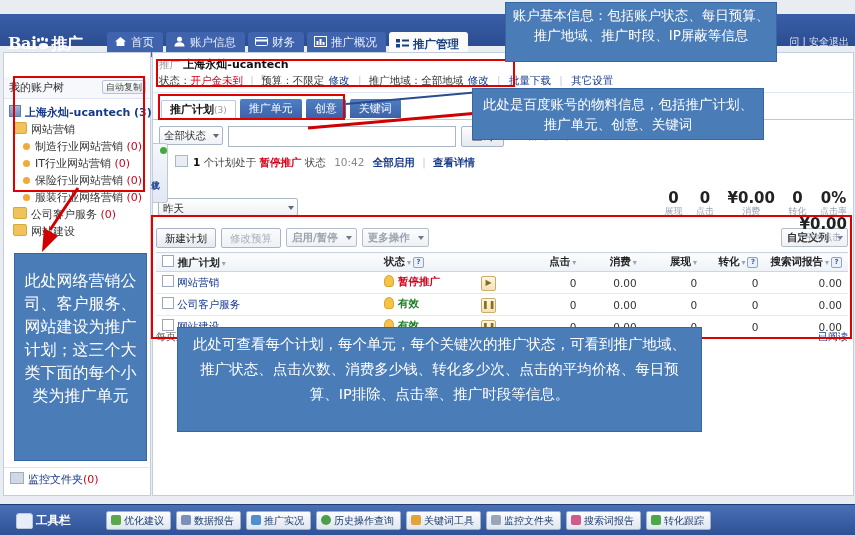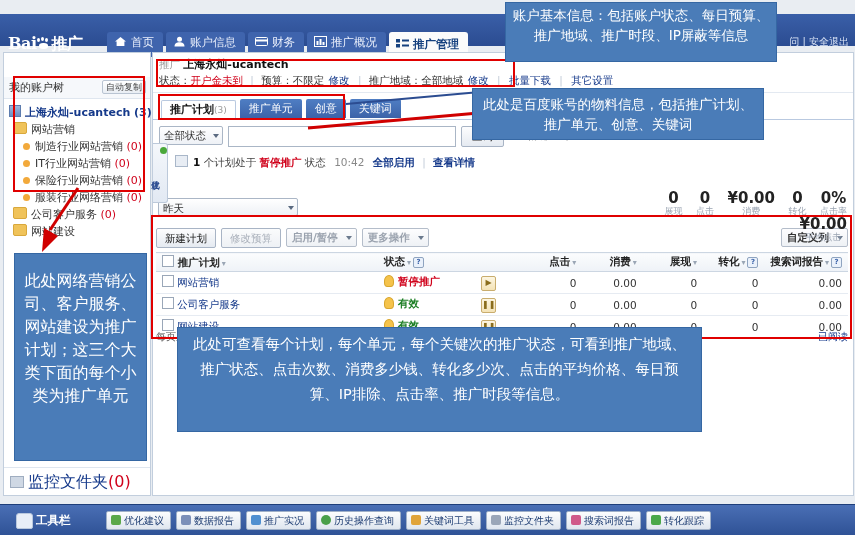--- a/index.html
+++ b/index.html
@@ -28,21 +28,21 @@
   .acct-head .btn-collapse{float:right;font-size:9px;border:1px solid #b9c4d2;background:linear-gradient(#fff,#e9eef4);border-radius:2px;padding:0 3px;line-height:12px;color:#444;}
   .tree{padding:5px 4px 0 5px;line-height:17px;font-size:11px;}
   .tnode{white-space:nowrap;cursor:pointer;}
   .tnode .fold{display:inline-block;width:12px;height:10px;background:#f0c35a;border:1px solid #d9a83c;border-radius:1px 2px 2px 2px;margin-right:4px;vertical-align:-1px;}
   .tnode .sq{display:inline-block;width:10px;height:10px;background:linear-gradient(#9fb8dd,#6d8fc3);border:1px solid #5d7cae;margin-right:4px;vertical-align:-1px;}
   .tnode .dot{display:inline-block;width:7px;height:7px;background:#f2a93b;border-radius:50%;margin:0 5px 0 12px;vertical-align:0px;}
   .tnode.root{font-weight:bold;color:#15398a;}
   .tnode .zero{color:#d0021b;}
   .tnode.child{padding-left:2px;color:#333;}
   .tnode.lvl1{padding-left:4px;}
-  .monitor{position:absolute;left:0;bottom:0;width:146px;height:28px;border-top:1px solid #dfe6ef;padding:4px 0 0 6px;box-sizing:border-box;font-size:16px;color:#15398a;}
+  .monitor{position:absolute;left:0;bottom:0;width:146px;height:28px;border-top:1px solid #dfe6ef;padding:4px 0 0 6px;box-sizing:border-box;font-size:11px;color:#15398a;}
   .monitor .fold{display:inline-block;width:12px;height:10px;background:#cfd8e4;border:1px solid #9fadc0;margin-right:4px;vertical-align:-1px;}
   .monitor .zero{color:#d0021b;}
 
   
   .main{position:absolute;left:152px;top:52px;width:700px;height:442px;background:#fff;border:1px solid #c2cedd;}
   .crumb{padding:4px 0 1px 6px;font-size:10.5px;color:#999;}
   .crumb b{color:#111;font-size:11px;}
   .statusline{padding:1px 0 4px 6px;font-size:10.5px;color:#333;white-space:nowrap;border-bottom:1px solid #e3e9f1;}
   .statusline .red{color:#d0021b;}
   .statusline a{color:#15398a;text-decoration:none;margin:0 1px;}

